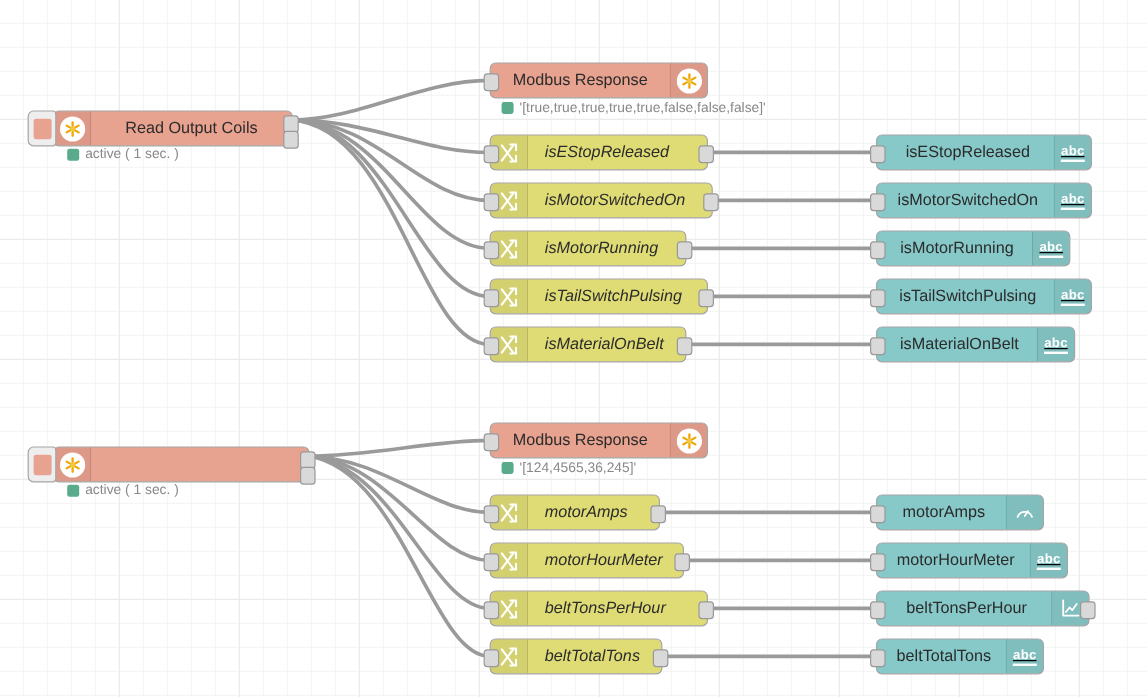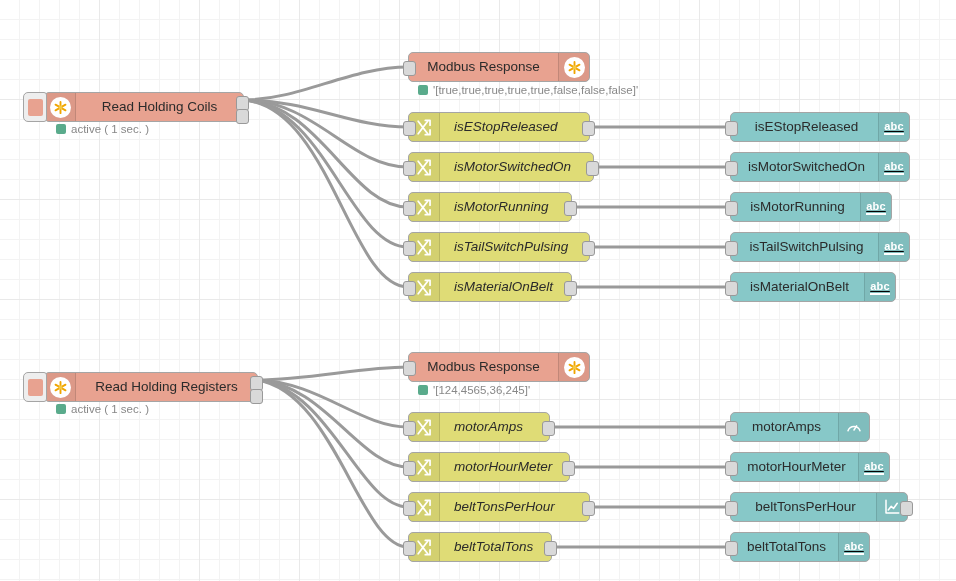--- a/index.html
+++ b/index.html
@@ -119,21 +119,21 @@
         <svg width="15" height="15" viewBox="0 0 24 24" aria-hidden="true">
           <g stroke="#f0a500" stroke-width="3" stroke-linecap="round">
             <line x1="12" y1="3" x2="12" y2="21"></line>
             <line x1="4" y1="7.5" x2="20" y2="16.5"></line>
             <line x1="4" y1="16.5" x2="20" y2="7.5"></line>
           </g>
           <circle cx="12" cy="12" r="3.2" fill="#f5c842"></circle>
         </svg>
       </span>
     </div>
-    <span class="lbl">Read Holding Coils</span>
+    <span class="lbl">Read Output Coils</span>
     <span class="port out" style="top:3px;"></span>
     <span class="port out" style="top:16px;"></span>
   </div>
   <div class="status" style="left:56px;top:123px;">
     <span class="dot"></span>
     <span>active ( 1 sec. )</span>
   </div>
 
   <div class="node n-orange" style="left:408px;top:52px;width:182px;">
     <span class="port in" style="top:8px;"></span>
@@ -285,21 +285,20 @@
         <svg width="15" height="15" viewBox="0 0 24 24" aria-hidden="true">
           <g stroke="#f0a500" stroke-width="3" stroke-linecap="round">
             <line x1="12" y1="3" x2="12" y2="21"></line>
             <line x1="4" y1="7.5" x2="20" y2="16.5"></line>
             <line x1="4" y1="16.5" x2="20" y2="7.5"></line>
           </g>
           <circle cx="12" cy="12" r="3.2" fill="#f5c842"></circle>
         </svg>
       </span>
     </div>
-    <span class="lbl">Read Holding Registers</span>
     <span class="port out" style="top:3px;"></span>
     <span class="port out" style="top:16px;"></span>
   </div>
   <div class="status" style="left:56px;top:403px;">
     <span class="dot"></span>
     <span>active ( 1 sec. )</span>
   </div>
 
   <div class="node n-orange" style="left:408px;top:352px;width:182px;">
     <span class="port in" style="top:8px;"></span>

